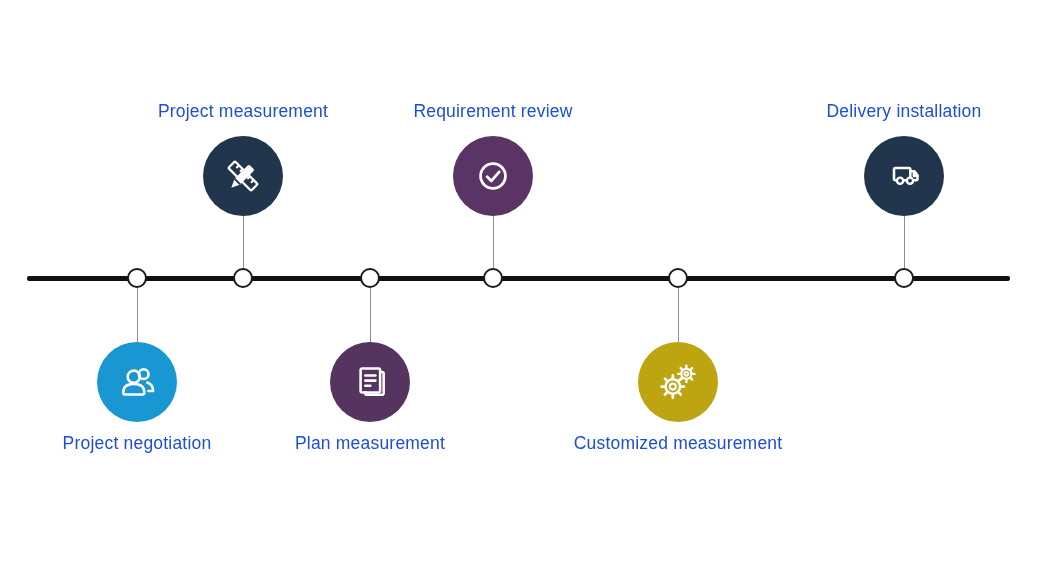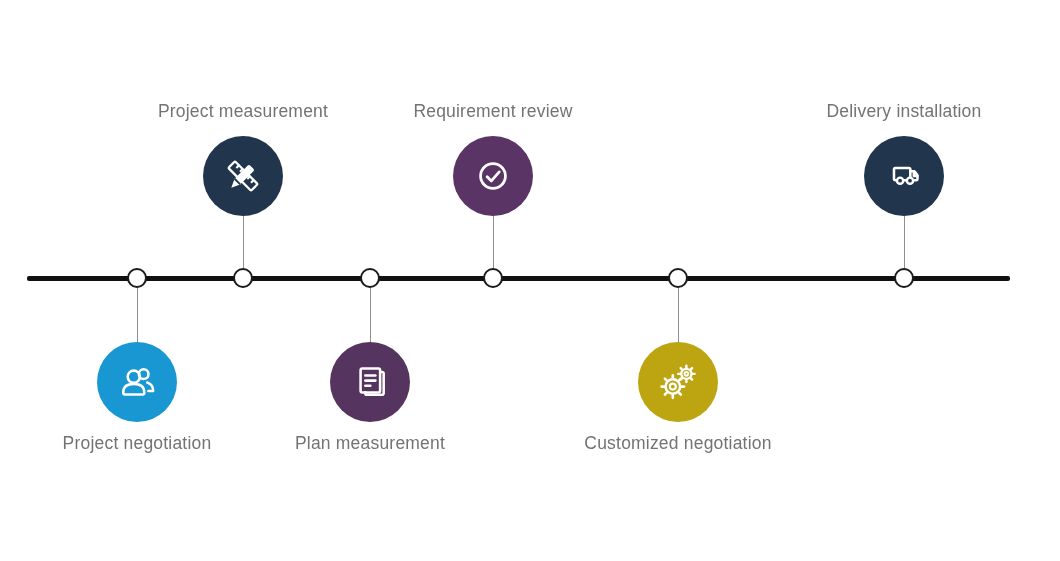--- a/index.html
+++ b/index.html
@@ -25,21 +25,21 @@
   .below .connector{top:288px;height:55px;}
   .circle{
     position:absolute;left:calc(var(--x) - 40px);width:80px;height:80px;
     border-radius:50%;background:var(--circle,#444);z-index:2;
     display:flex;align-items:center;justify-content:center;
   }
   .above .circle{top:136px;}
   .below .circle{top:342px;}
   .label{
     position:absolute;left:calc(var(--x) - 160px);width:320px;
-    text-align:center;font-size:17.5px;color:#737373;letter-spacing:.2px;
+    text-align:center;font-size:17.5px;color:#1d4ed8;letter-spacing:.2px;
   }
   .above .label{top:101px;}
   .below .label{top:433px;}
   .s0{--x:137px;} .s1{--x:243px;} .s2{--x:370px;}
   .s3{--x:493px;} .s4{--x:678px;} .s5{--x:904px;}
   svg{display:block;}
 </style>
 </head>
 <body>
 
@@ -124,21 +124,21 @@
             <path d="M15.5 16.6 v-2.4 M15.5 31.4 v2.4 M8.1 24 h-2.4 M22.9 24 h2.4 M10.3 18.8 l-1.7 -1.7 M20.7 29.2 l1.7 1.7 M10.3 29.2 l-1.7 1.7 M20.7 18.8 l1.7 -1.7"></path>
           </g>
           <circle cx="27.3" cy="12.9" r="4.4" stroke-width="2"></circle>
           <circle cx="27.3" cy="12.9" r="1.6" stroke-width="1.7"></circle>
           <g stroke-width="2.1">
             <path d="M27.3 7.6 v-1.8 M27.3 18.2 v1.8 M22 12.9 h-1.8 M32.6 12.9 h1.8 M23.6 9.2 l-1.3 -1.3 M31 16.6 l1.3 1.3 M23.6 16.6 l-1.3 1.3 M31 9.2 l1.3 -1.3"></path>
           </g>
         </g>
       </svg>
     </div>
-    <div class="label">Customized negotiation</div>
+    <div class="label">Customized measurement</div>
   </div>
 
   <div class="step s5 above">
     <div class="connector"></div>
     <div class="node"></div>
     <div class="circle" style="--circle: #21364D;">
       <svg width="46" height="46" viewBox="0 0 40 40">
         <g fill="none" stroke="#ffffff" stroke-width="2.2" stroke-linecap="round" stroke-linejoin="round">
           <rect x="11.3" y="13" width="14.2" height="10.6" rx="1.2"></rect>
           <path d="M25.5 15.9 h3 a1.3 1.3 0 0 1 1 0.5 l1.9 2.5 a1.6 1.6 0 0 1 0.3 1 v3 a0.7 0.7 0 0 1 -0.7 0.7 h-5.5"></path>

